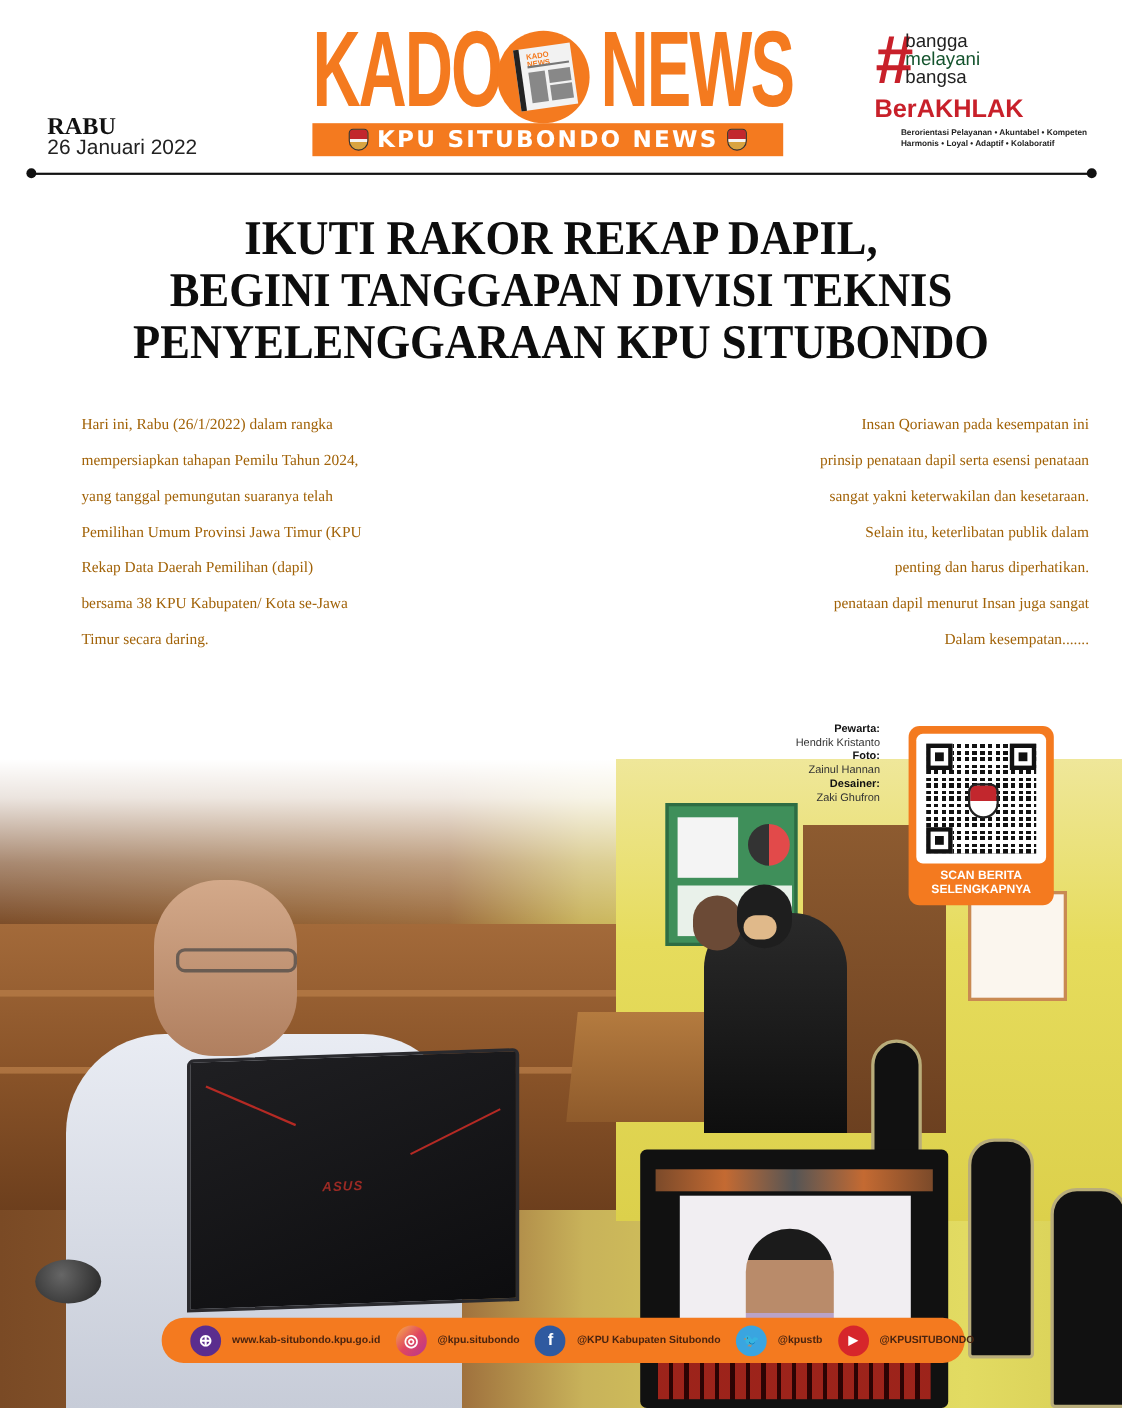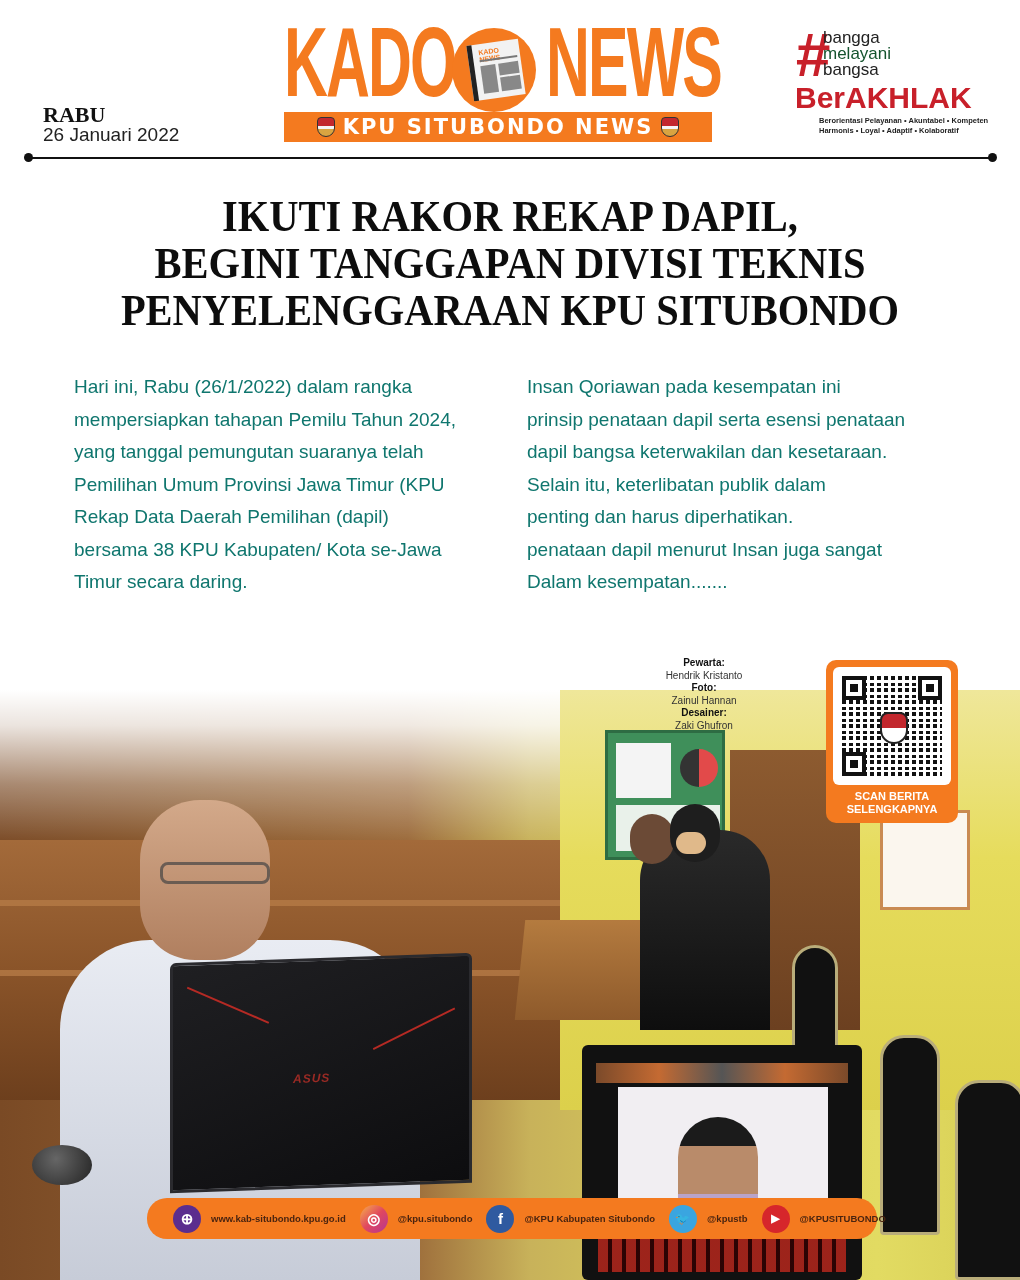--- a/index.html
+++ b/index.html
@@ -59,35 +59,35 @@
   .logo-paper .b2 { position:absolute; left:24px; top:22px; width:20px; height:12px; background:#888; }
   .logo-paper .b3 { position:absolute; left:24px; top:36px; width:20px; height:14px; background:#888; }
   .logo-bar { position:absolute; left:0; top:98px; width:428px; height:30px; background:#f47a1f; display:flex; align-items:center; justify-content:center; gap:8px; }
   .logo-bar-text { font-family:"DejaVu Sans",sans-serif; font-weight:bold; font-size:21px; color:#fff; letter-spacing:2px; }
   .kpu-emblem { width:18px; height:20px; border-radius:4px 4px 9px 9px; background:linear-gradient(180deg,#c2272d 0 45%, #f5f5f5 45% 60%, #d9a441 60%); border:1px solid #333; }
 
   .akhlak { position:absolute; left:795px; top:27px; width:200px; height:140px; }
   .hash { position:absolute; left:0; top:0; font-family:"Liberation Sans",sans-serif; font-weight:bold; font-size:62px; line-height:56px; color:#c8202a; font-style:italic; }
   .tag-l { position:absolute; left:28px; font-family:"Liberation Sans",sans-serif; font-size:17px; line-height:17px; color:#222; }
   .tag-l.red { color:#14532d; }
-  .berakhlak { position:absolute; left:0; top:56px; font-family:"Liberation Sans",sans-serif; font-weight:bold; font-size:30px; line-height:30px; color:#c8202a; }
+  .berakhlak { position:absolute; left:0; top:56px; font-family:"Liberation Sans",sans-serif; font-weight:bold; font-size:23px; line-height:30px; color:#c8202a; }
   .akhlak-sub { position:absolute; left:0; font-family:"Liberation Sans",sans-serif; font-size:7.5px; color:#222; white-space:nowrap; font-weight:bold;margin-left:24px; }
 
   
   .title { position:absolute; left:0; top:193px; width:1020px; text-align:center; font-family:"Liberation Serif",serif; font-weight:bold; font-size:44px; line-height:47px; color:#0d0d0d; transform:scaleX(0.92); transform-origin:center top; }
   .title div { white-space:nowrap; }
 
   
-  .col { position:absolute; top:371px; font-family:Liberation Sans, sans-serif; font-size:19px; line-height:32.5px; color:#0f766e; }
+  .col { position:absolute; top:371px; font-family:Liberation Serif, serif; font-size:14px; line-height:32.5px; color:#a16207; }
   .col-left { left:74px; width:440px; }
-  .col-right { left:527px; width:430px; }
+  .col-right { left:560px; width:430px;text-align:right; }
   .col div { white-space:nowrap; }
 
   
-  .credits { position:absolute; left:644px; top:657px; width:120px; text-align:center; font-family:"Liberation Sans",sans-serif; font-size:10px; line-height:12.5px; color:#333; }
+  .credits { position:absolute; left:680px; top:657px; width:120px; text-align:right; font-family:"Liberation Sans",sans-serif; font-size:10px; line-height:12.5px; color:#333; }
   .credits .lbl { font-weight:bold; color:#111; }
 
   
   .qr { position:absolute; left:826px; top:660px; width:132px; height:163px; background:#f47a1f; border-radius:10px; }
   .qr-inner { position:absolute; left:7px; top:7px; width:118px; height:118px; background:#fff; border-radius:6px; }
   .qr-code { position:absolute; left:9px; top:9px; width:100px; height:100px;
     background:
       repeating-linear-gradient(90deg, rgba(255,255,255,0) 0 4px, #fff 4px 7px),
       repeating-linear-gradient(0deg, #111 0 4px, #fff 4px 6px, #111 6px 9px, #fff 9px 12px); }
   .finder { position:absolute; width:24px; height:24px; border:4px solid #111; background:#fff; }
@@ -193,21 +193,21 @@
   <div>mempersiapkan tahapan Pemilu Tahun 2024,</div>
   <div>yang tanggal pemungutan suaranya telah</div>
   <div>Pemilihan Umum Provinsi Jawa Timur (KPU</div>
   <div>Rekap Data Daerah Pemilihan (dapil)</div>
   <div>bersama 38 KPU Kabupaten/ Kota se-Jawa</div>
   <div>Timur secara daring.</div>
 </div>
 <div class="col col-right">
   <div>Insan Qoriawan pada kesempatan ini</div>
   <div>prinsip penataan dapil serta esensi penataan</div>
-  <div>dapil bangsa keterwakilan dan kesetaraan.</div>
+  <div>sangat yakni keterwakilan dan kesetaraan.</div>
   <div>Selain itu, keterlibatan publik dalam</div>
   <div>penting dan harus diperhatikan.</div>
   <div>penataan dapil menurut Insan juga sangat</div>
   <div>Dalam kesempatan.......</div>
 </div>
 
 <div class="credits">
   <div class="lbl">Pewarta:</div>
   <div>Hendrik Kristanto</div>
   <div class="lbl">Foto:</div>

